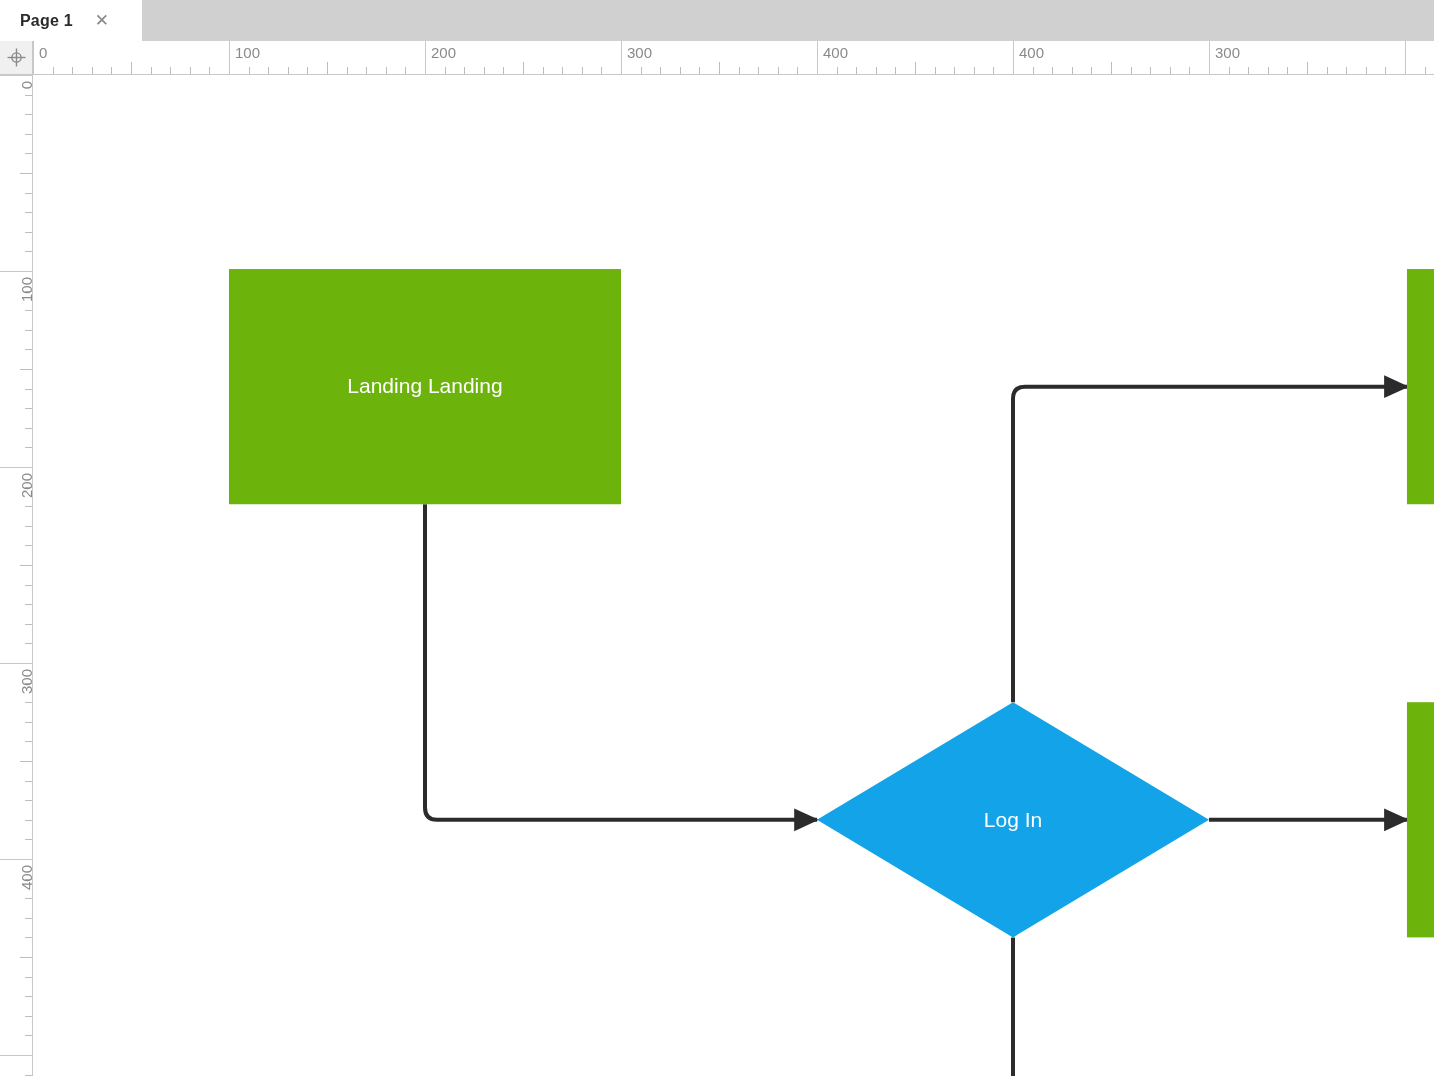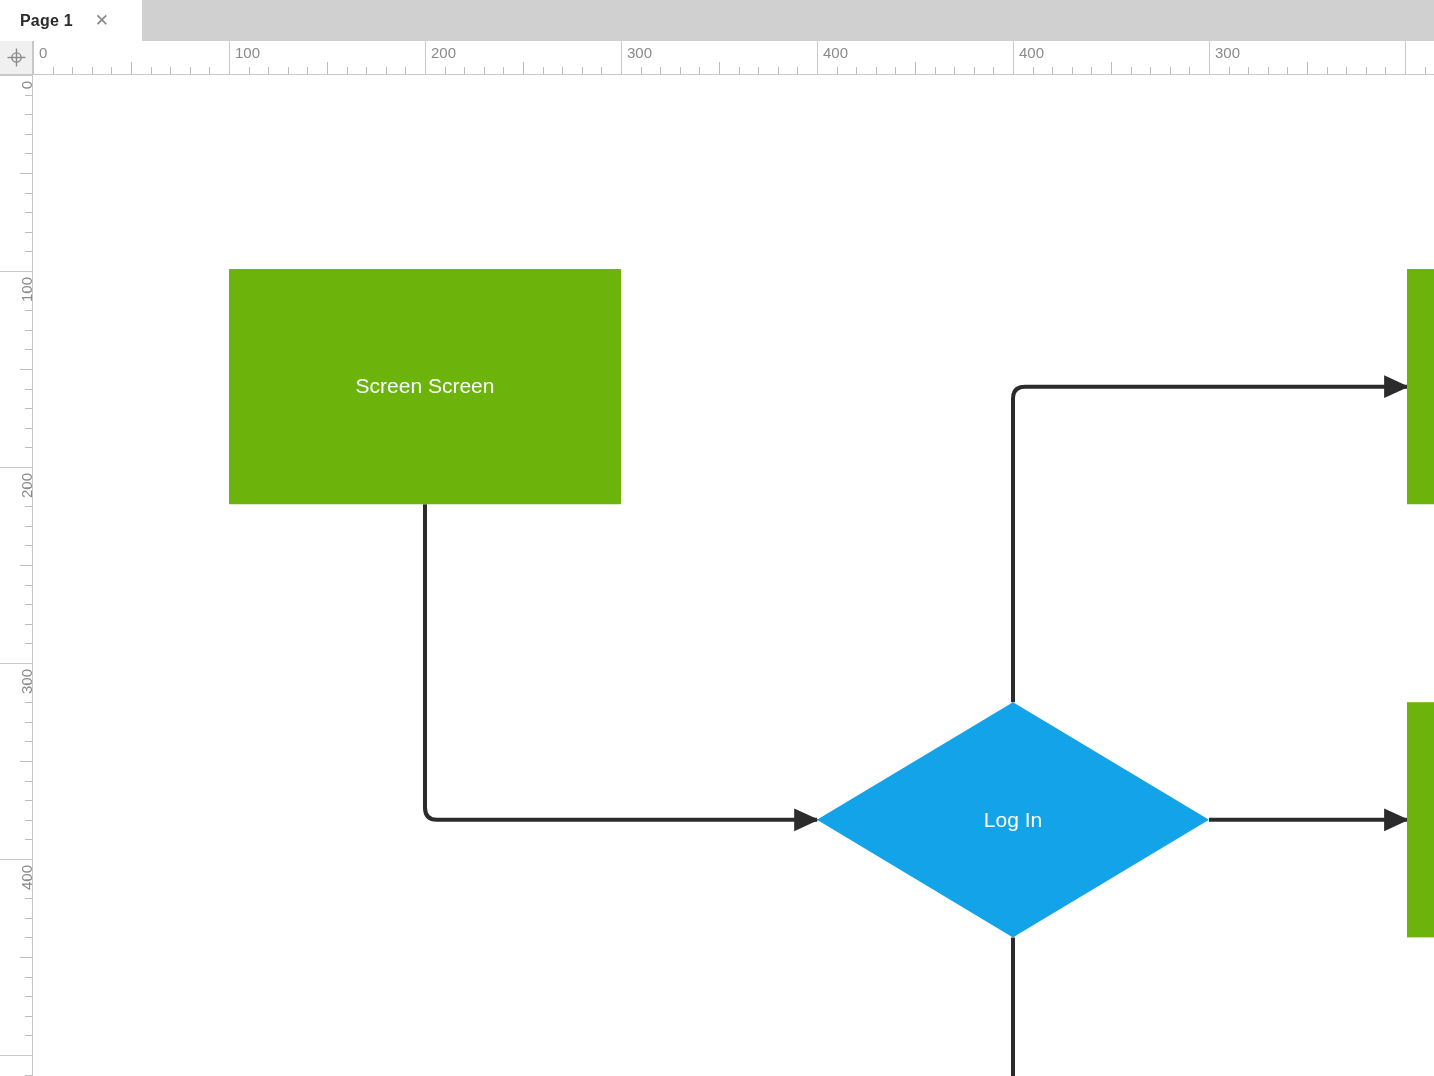--- a/index.html
+++ b/index.html
@@ -311,21 +311,21 @@
           <g>
             <path d="M 1960 1499.89 L 1960 1714.51
        A 122.5 39.690000000000005 0 0 0 2205 1714.51
        L 2205 1499.89 Z" fill="#D6D6D6" stroke="#808080" stroke-width="2"></path>
             <ellipse cx="2082.5" cy="1499.89" rx="122.5" ry="39.690000000000005" fill="#D6D6D6" stroke="#808080" stroke-width="2"></ellipse>
           </g>
           <rect x="1373.96" y="1489.6" width="392" height="235.2" fill="#6CB40C"></rect>
         </g>
     </svg>
     <div id="label-layer">
-        <div class="node-label" style="left: 196px; top: 194.04px; width: 392px; height: 235.2px;">Screen Screen</div>
+        <div class="node-label" style="left: 196px; top: 194.04px; width: 392px; height: 235.2px;">Landing Landing</div>
         <div class="node-label" style="left: 784px; top: 627.2px; width: 392px; height: 235.2px;">Log In</div>
         <div class="node-label" style="left: 1373.96px; top: 194.04px; width: 392px; height: 235.2px;">Profile</div>
         <div class="node-label" style="left: 1373.96px; top: 627.2px; width: 392px; height: 235.2px;">Register
 Account</div>
       </div>
   </div>
 
 </div>
 
 </body></html>

